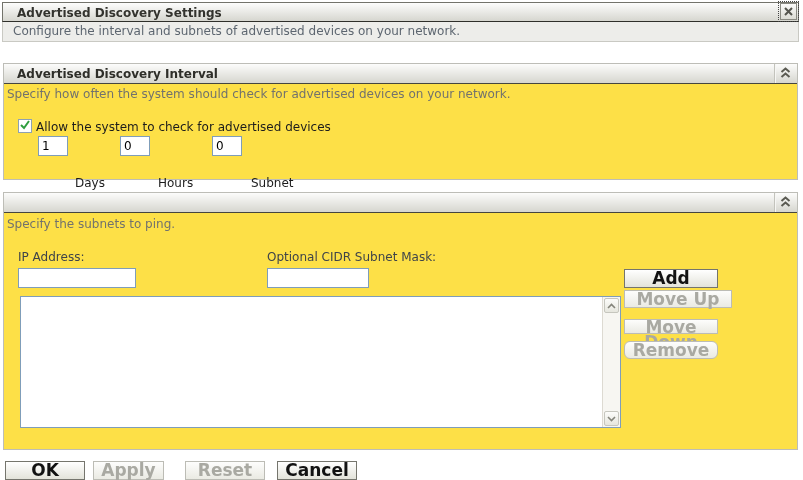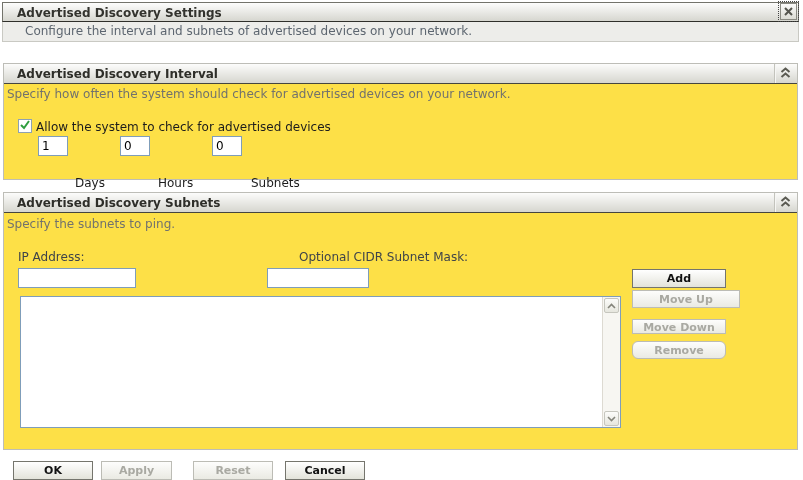--- a/index.html
+++ b/index.html
@@ -23,21 +23,21 @@
   }
   .close-btn {
     width:17px; height:17px;
     background:linear-gradient(#fbfbfa,#dcdcd4);
     border:1px solid #8a8a82;
     display:flex; align-items:center; justify-content:center;
   }
   .subtitlebar {
     position:absolute; left:2px; top:22px; width:797px; height:20px;
     background:#ededea; border:1px solid #c9c9c3; border-top:none;
-    color:#5d6670; font-size:12px; line-height:18px; padding-left:22px; white-space:nowrap;
+    color:#5d6670; font-size:12px; line-height:18px; padding-left:10px; white-space:nowrap;
   }
 
   
   .section {
     position:absolute; left:3px; width:795px; background:#fde047;
     border:1px solid #bdbdb7;
   }
   .sec-header {
     position:absolute; left:0; top:0; right:0; height:20px;
     background:linear-gradient(#fcfcfb,#d6d6cf);
@@ -70,22 +70,22 @@
     padding:1px 3px; height:20px;
   }
   .fld-label { position:absolute; font-size:12px; color:#1c1c1c; white-space:nowrap;margin-top:36px; }
   .inp-label { position:absolute; font-size:12px; color:#3f4449; white-space:nowrap; }
 
   
   .btn {
     position:absolute; height:19px;
     background:linear-gradient(#ffffff,#e3e3da);
     border:1px solid #75756d;
-    font-family:"DejaVu Sans", sans-serif; font-weight:bold; font-size:11px; color:#121212;
-    text-align:center; cursor:pointer; line-height:15px;margin-left:8px;
+    font-family:"DejaVu Sans", sans-serif; font-weight:bold; font-size:17px; color:#121212;
+    text-align:center; cursor:pointer; line-height:15px;
   }
   .btn.disabled {
     border-color:#bcbcb5; color:#a9a9a2;
     background:linear-gradient(#fdfdfc,#eaeae3); cursor:default;
   }
 
   
   .listbox {
     position:absolute; border:1px solid #7f9db9; background:#fff;
   }
@@ -144,40 +144,39 @@
     </span>
     <span class="cb-label" style="left:32px; top:56px;">Allow the system to check for advertised devices</span>
 
     <input class="txt" style="left: 34px; top: 72px; width: 30px;" value="1">
     <span class="fld-label" style="left:71px; top:76px;">Days</span>
 
     <input class="txt" style="left: 116px; top: 72px; width: 30px;" value="0">
     <span class="fld-label" style="left:154px; top:76px;">Hours</span>
 
     <input class="txt" style="left: 208px; top: 72px; width: 30px;" value="0">
-    <span class="fld-label" style="left:247px; top:76px;">Subnets</span>
+    <span class="fld-label" style="left:247px; top:76px;">Subnet</span>
   </div>
 
   <div class="section" style="top:192px; height:258px;">
     <div class="sec-header">
-      <span class="t">Advertised Discovery Subnets</span>
       <span class="hdr-divider"></span>
       <button class="collapse-btn">
         <span>
           <svg width="15" height="14" viewBox="0 0 15 14">
             <path d="M3.5 6 L7.5 2.5 L11.5 6" stroke="#5a5a52" stroke-width="2" fill="none"></path>
             <path d="M3.5 11 L7.5 7.5 L11.5 11" stroke="#5a5a52" stroke-width="2" fill="none"></path>
           </svg>
         </span>
       </button>
     </div>
     <div class="desc" style="left:3px; top:24px;">Specify the subnets to ping.</div>
 
     <span class="inp-label" style="left:14px; top:57px;text-align:right;">IP Address:</span>
-    <span class="inp-label" style="left:263px; top:57px;margin-left:32px;">Optional CIDR Subnet Mask:</span>
+    <span class="inp-label" style="left:263px; top:57px;">Optional CIDR Subnet Mask:</span>
 
     <input class="txt" style="left: 14px; top: 75px; width: 118px;" value="">
     <input class="txt" style="left: 263px; top: 75px; width: 102px;" value="">
 
     <button class="btn" style="left:620px; top:76px; width:94px;">Add</button>
 
     <div class="listbox" style="left:16px; top:103px; width:601px; height:132px;">
       <div class="scrollbar">
         <span class="sb-btn sb-up">
           <span>

